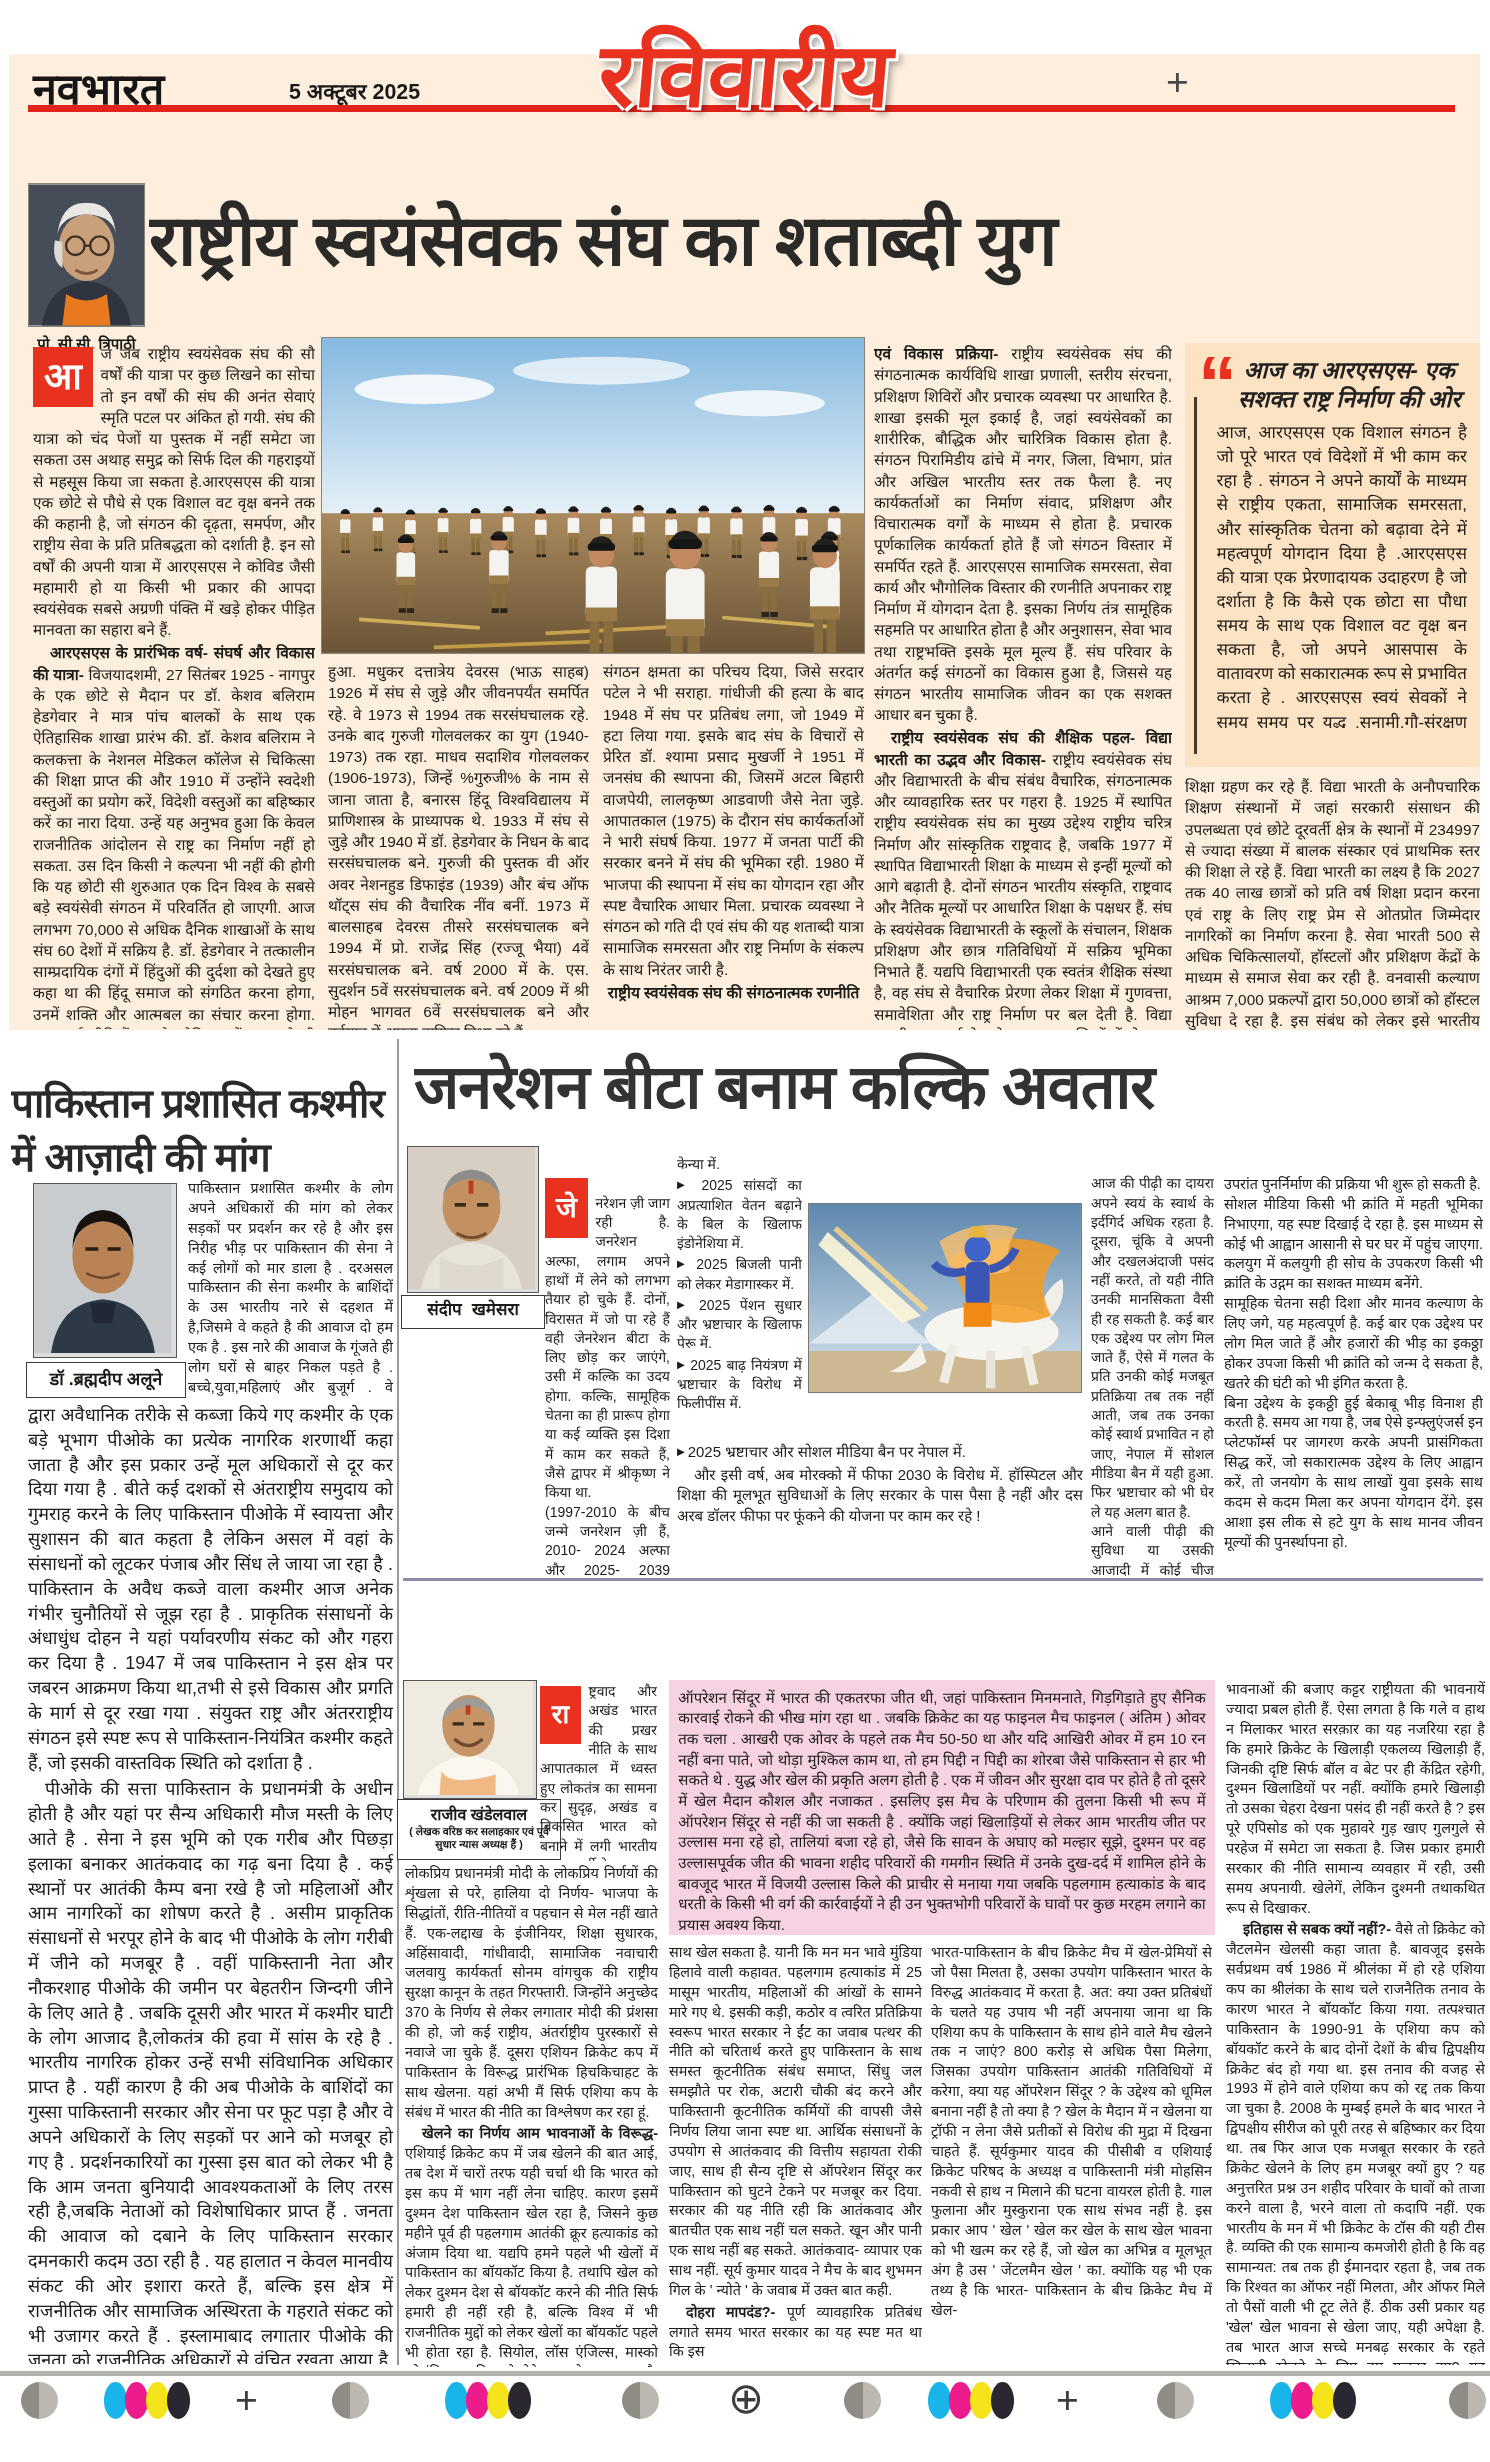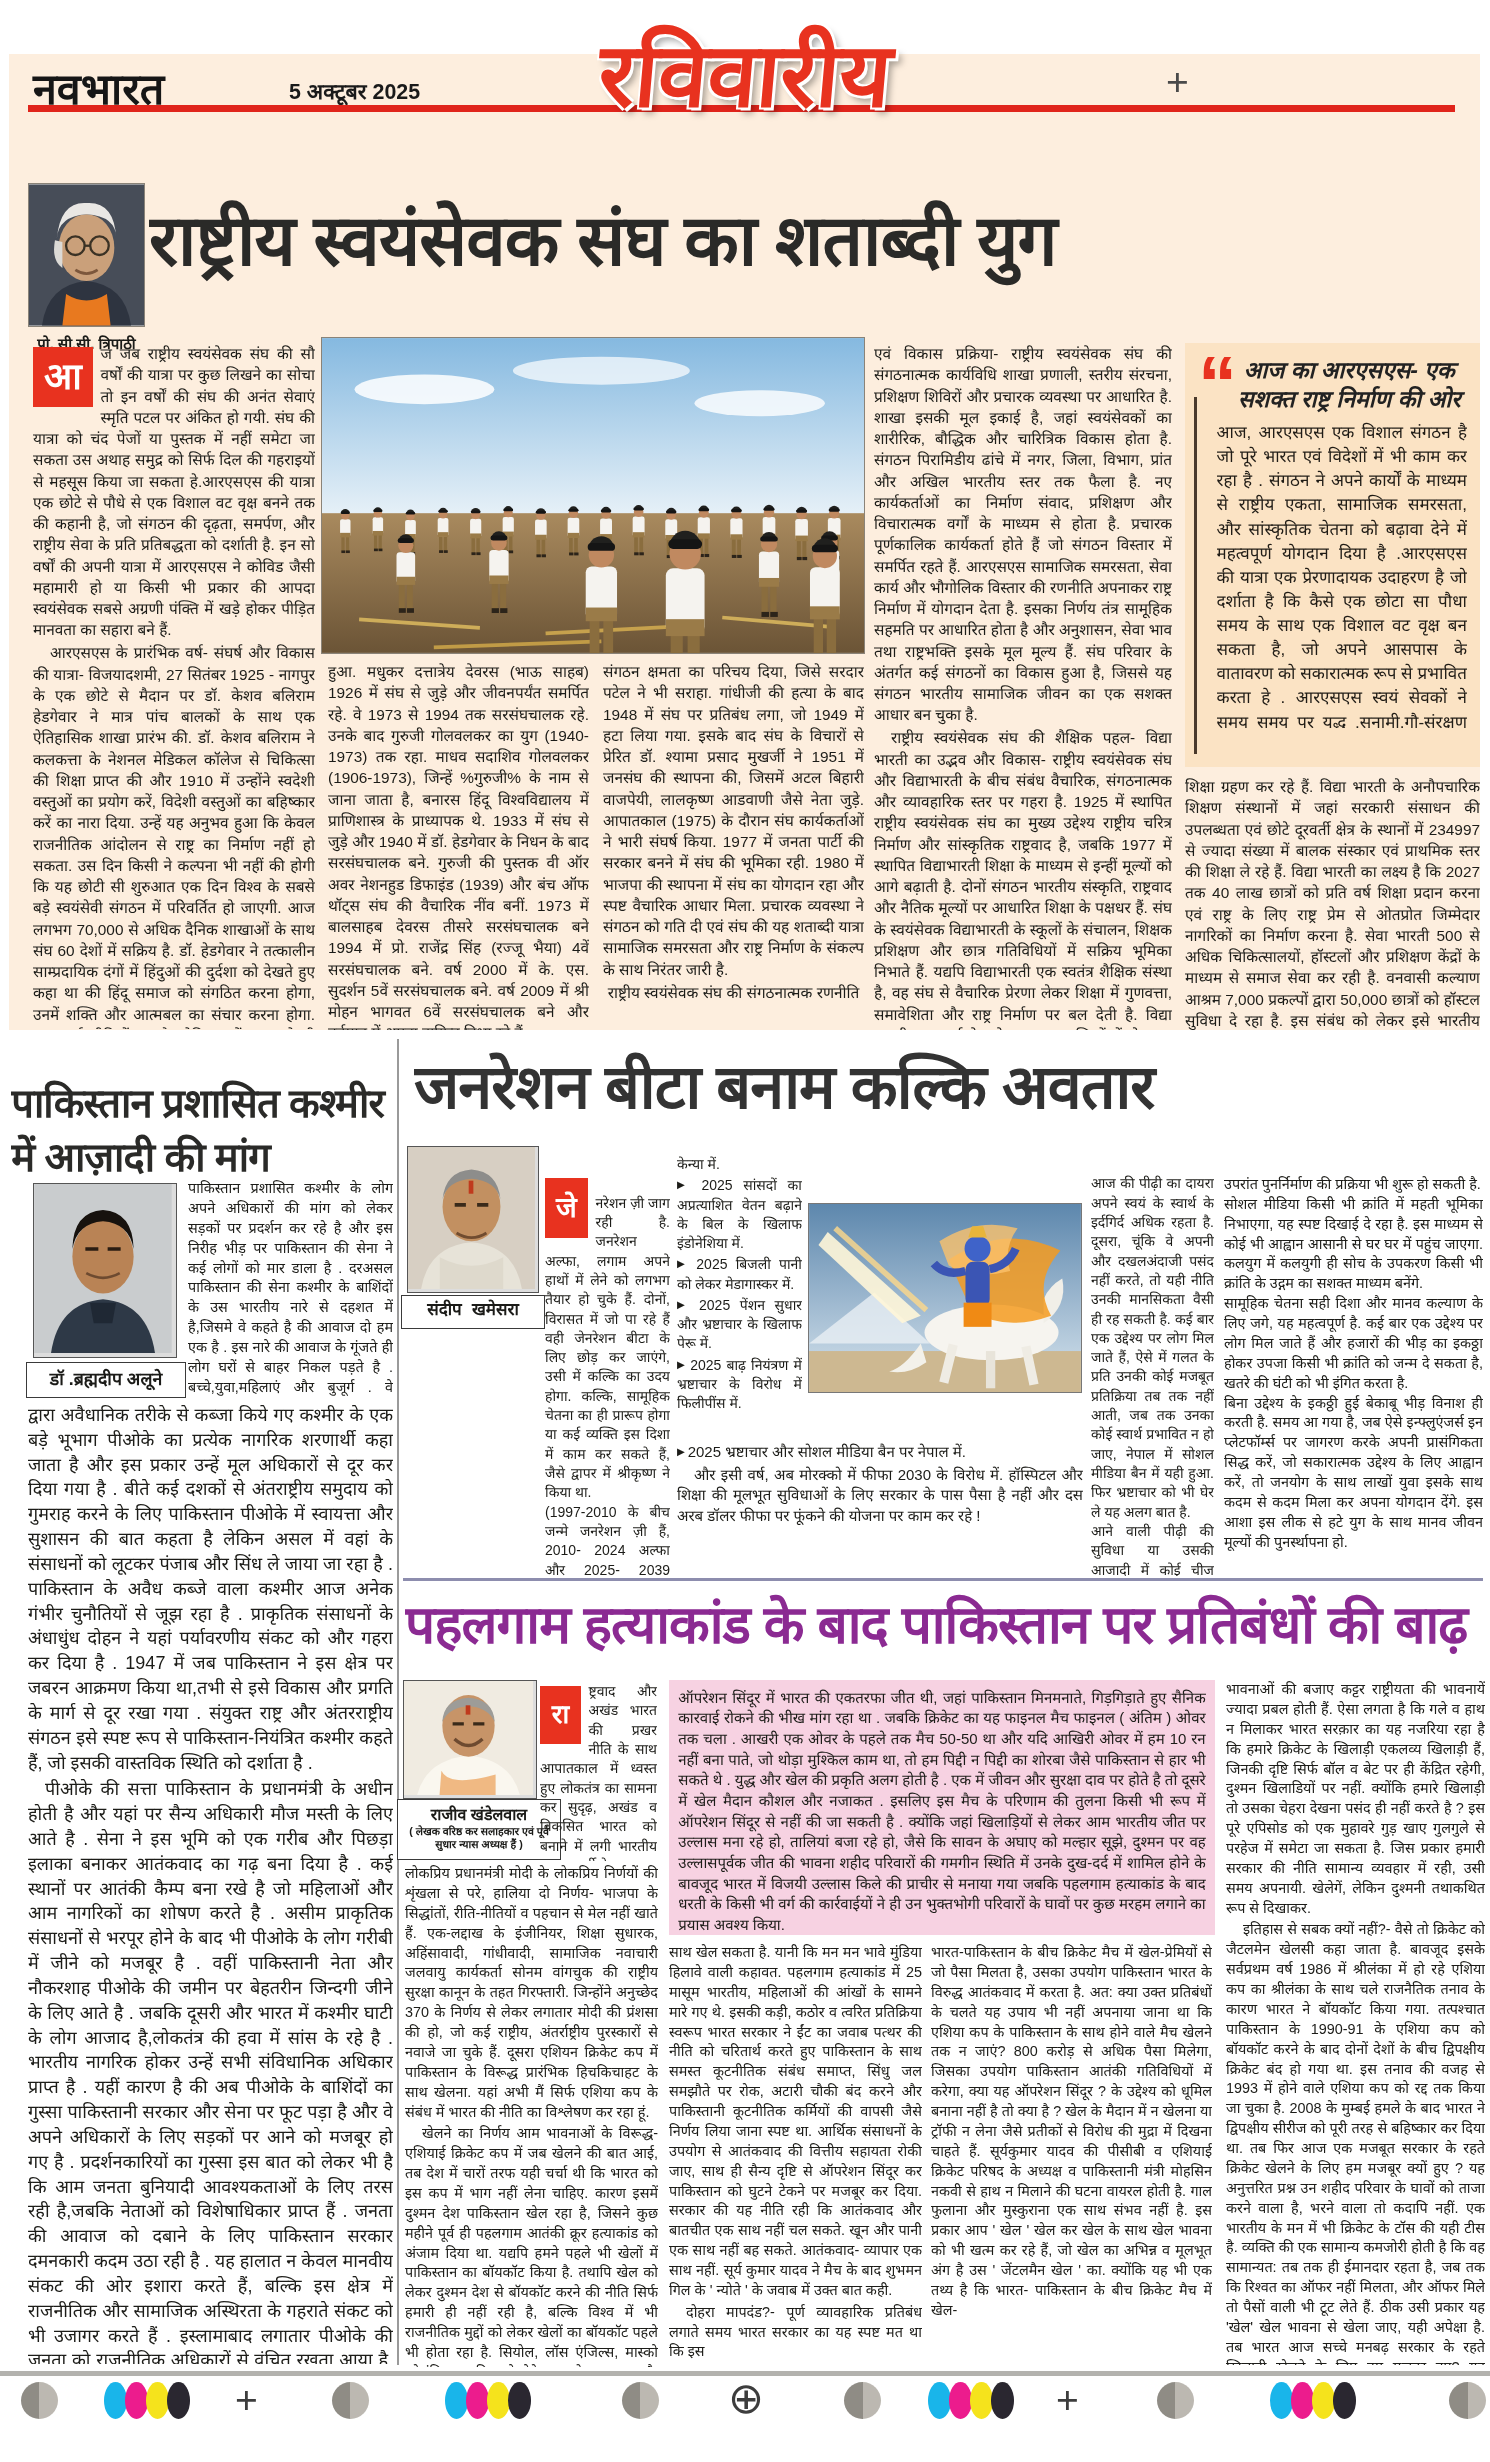--- a/index.html
+++ b/index.html
@@ -3,21 +3,21 @@
 <meta charset="utf-8">
 <style>
   html,body{margin:0;padding:0;background:#e9e7e2;}
   .page{position:relative;width:1490px;height:2462px;background:#ffffff;margin:0 auto;
         font-family:"Liberation Sans","DejaVu Sans",sans-serif;color:#1b1b18;overflow:hidden;}
   .abs{position:absolute;}
   .cream{background:#fdeede;}
   .col{position:absolute;overflow:hidden;text-align:justify;font-size:15.4px;line-height:1.38;color:#1c1c18;}
   .col p{margin:0 0 1.9px 0;text-indent:17px;}
   .col p.noind{text-indent:0;}
-  .lead{font-weight:normal;margin-top:41px;}
+  .lead{font-weight:bold;margin-top:41px;}
   .prelines{white-space:pre-line;}
   .hl{font-weight:800;color:#2a2a28;text-align:left;letter-spacing:-0.9px;overflow:hidden;}
   .dropcap{float:left;background:#e8321f;color:#fff;font-weight:800;text-align:center;
            margin:3.7px 7.5px 1.9px 0;display:flex;align-items:center;justify-content:center;}
   .bylinebox{position:absolute;border:1.9px solid #3a3a3a;background:#fff;text-align:center;overflow:hidden;}
   .photoframe{position:absolute;border:0.9px solid #8a8378;background:#ddd;overflow:hidden;}
   .quotebox{position:absolute;background:#fbe3c4;overflow:hidden;padding:13px 13px 9.3px 18.6px;box-sizing:border-box;}
   .quotebox .bar{position:absolute;left:9.3px;top:54px;bottom:13px;width:2.8px;background:#4a3a2c;}
   .qmark{position:absolute;left:13px;top:1.9px;color:#e8321f;font-size:78px;font-weight:800;line-height:1;}
   .qtitle{font-weight:800;font-size:23px;line-height:1.25;text-align:center;color:#222;margin:0 0 7.5px 28px;font-style:italic;}
@@ -276,21 +276,20 @@
   </div>
   <div class="col prelines" style="left:1224px;top:1155px;width:259px;height:421px;font-size:14.4px;">
     <span>उपरांत पुनर्निर्माण की प्रक्रिया भी शुरू हो सकती है.
 सोशल मीडिया किसी भी क्रांति में महती भूमिका निभाएगा, यह स्पष्ट दिखाई दे रहा है. इस माध्यम से कोई भी आह्वान आसानी से घर घर में पहुंच जाएगा. कलयुग में कलयुगी ही सोच के उपकरण किसी भी क्रांति के उद्गम का सशक्त माध्यम बनेंगे.
 सामूहिक चेतना सही दिशा और मानव कल्याण के लिए जगे, यह महत्वपूर्ण है. कई बार एक उद्देश्य पर लोग मिल जाते हैं और हजारों की भीड़ का इकठ्ठा होकर उपजा किसी भी क्रांति को जन्म दे सकता है, खतरे की घंटी को भी इंगित करता है.
 बिना उद्देश्य के इकठ्ठी हुई बेकाबू भीड़ विनाश ही करती है. समय आ गया है, जब ऐसे इन्फ्लुएंजर्स इन प्लेटफॉर्म्स पर जागरण करके अपनी प्रासंगिकता सिद्ध करें, जो सकारात्मक उद्देश्य के लिए आह्वान करें, तो जनयोग के साथ लाखों युवा इसके साथ कदम से कदम मिला कर अपना योगदान देंगे. इस आशा इस लीक से हटे युग के साथ मानव जीवन मूल्यों की पुनर्स्थापना हो.</span>
   </div>
 
   <div class="abs" style="left:403px;top:1578px;width:1080px;height:2.8px;background:#8d8dae;"></div>
 
-  <div class="hl" style="position:absolute;left:405px;top:1583px;width:1078px;height:89px;font-size:53px;line-height:1.6;color:#8b2a92;">पहलगाम हत्याकांड के बाद पाकिस्तान पर प्रतिबंधों की बाढ़</div>
 
   <div class="photoframe" style="left:403px;top:1680px;width:132px;height:117px;border:1.9px solid #555;">
     <svg width="129" height="114" viewBox="0 0 138 122">
       <rect width="138" height="122" fill="#f0ebe1"></rect>
       <path d="M14 122 Q24 84 69 80 Q114 84 124 122 Z" fill="#faf7ef"></path>
       <path d="M40 96 q8 18 58 4 l0 22 h-60z" fill="#e8862a" opacity=".55"></path>
       <ellipse cx="69" cy="48" rx="28" ry="33" fill="#c79468"></ellipse>
       <path d="M41 44 Q42 20 69 18 Q96 20 97 44 Q90 28 69 27 Q48 28 41 44Z" fill="#9d9c98"></path>
       <rect x="66" y="26" width="5" height="10" fill="#c03a1d"></rect>
       <path d="M54 62 q15 14 30 0" stroke="#6d4a30" stroke-width="3.5" fill="none"></path>

